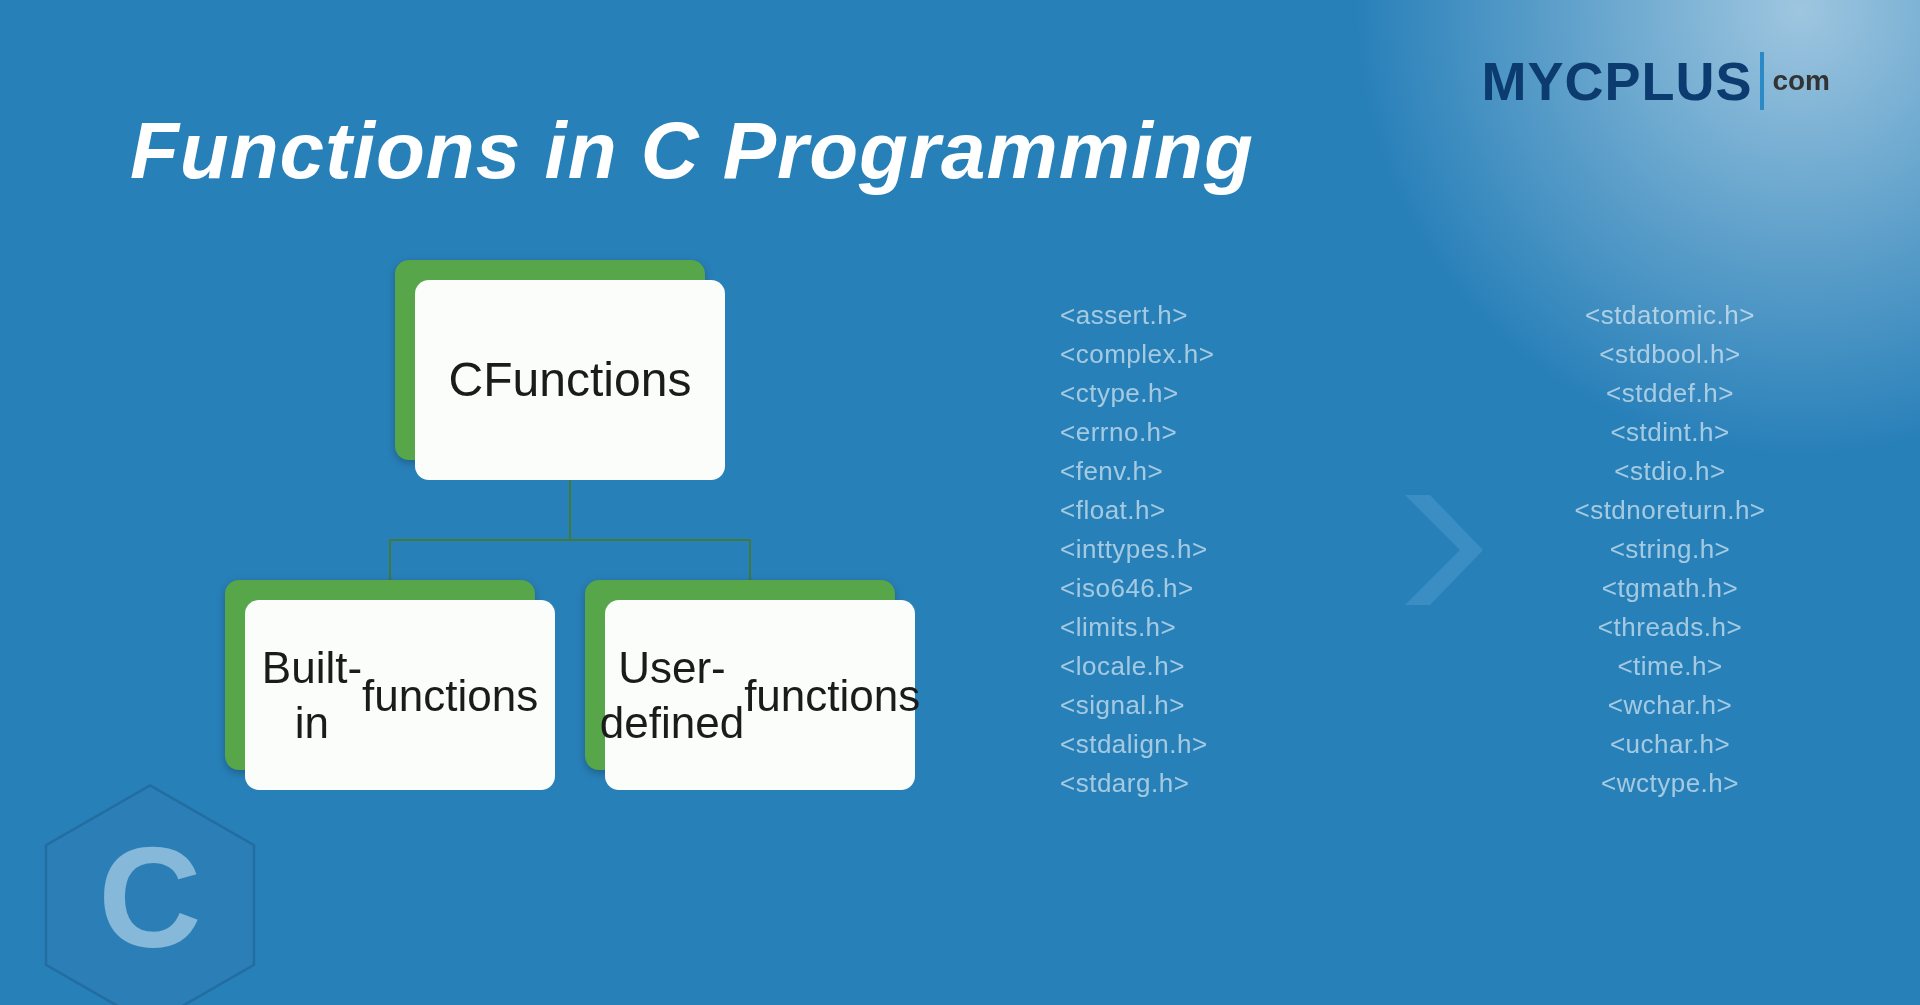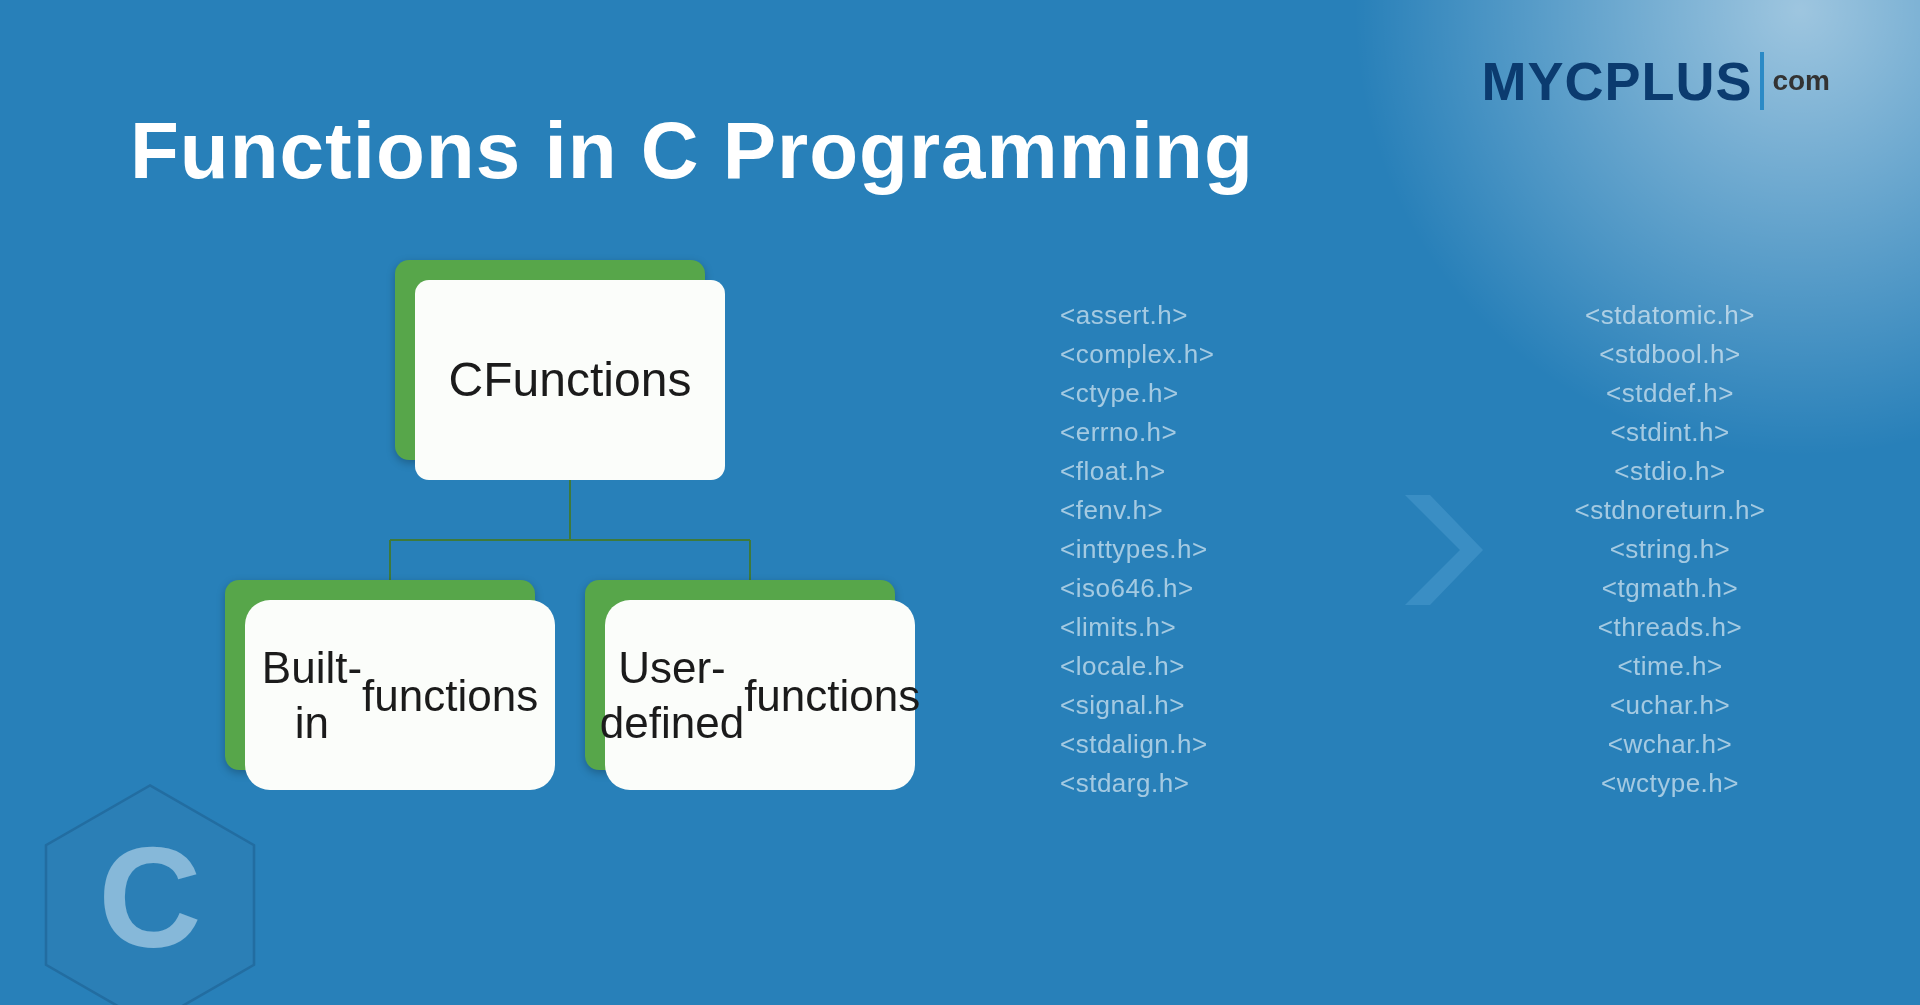--- a/index.html
+++ b/index.html
@@ -22,20 +22,21 @@
     pointer-events: none;
   }
   .title {
     position: absolute;
     top: 105px;
     left: 130px;
     color: #ffffff;
     font-size: 80px;
     font-weight: 900;
     letter-spacing: 1px;
+    font-style: italic;
   }
   
   .logo {
     position: absolute;
     top: 50px;
     right: 90px;
     display: flex;
     align-items: center;
     gap: 8px;
     font-weight: 900;
@@ -83,21 +84,21 @@
     color: #1b1b1b;
     line-height: 1.25;
     padding: 20px;
   }
   
   .root .card-shadow { top: 0; left: 0; width: 310px; height: 200px; }
   .root .card-front  { top: 20px; left: 20px; width: 310px; height: 200px; font-size: 48px; }
   .root { top: 0; left: 170px; }
   
   .child .card-shadow { top: 0; left: 0; width: 310px; height: 190px; }
-  .child .card-front  { top: 20px; left: 20px; width: 310px; height: 190px; font-size: 44px; border-radius: 25px; }
+  .child .card-front  { top: 20px; left: 20px; width: 310px; height: 190px; font-size: 44px; }
   .child.left  { top: 320px; left: 0; }
   .child.right { top: 320px; left: 360px; }
   
   .connectors {
     position: absolute;
     top: 0; left: 0;
     width: 700px; height: 560px;
     pointer-events: none;
   }
   
@@ -180,22 +181,22 @@
       </div>
   </div>
 </div>
 
 <div class="headers">
   <div class="hcol left" id="hcol1">
       <div>&lt;assert.h&gt;</div>
       <div>&lt;complex.h&gt;</div>
       <div>&lt;ctype.h&gt;</div>
       <div>&lt;errno.h&gt;</div>
+      <div>&lt;fenv.h&gt;</div>
       <div>&lt;float.h&gt;</div>
-      <div>&lt;fenv.h&gt;</div>
       <div>&lt;inttypes.h&gt;</div>
       <div>&lt;iso646.h&gt;</div>
       <div>&lt;limits.h&gt;</div>
       <div>&lt;locale.h&gt;</div>
       <div>&lt;signal.h&gt;</div>
       <div>&lt;stdalign.h&gt;</div>
       <div>&lt;stdarg.h&gt;</div>
     </div>
   <div class="arrow-big">
     <svg width="90" height="130" viewBox="0 0 90 130">
@@ -206,22 +207,22 @@
       <div>&lt;stdatomic.h&gt;</div>
       <div>&lt;stdbool.h&gt;</div>
       <div>&lt;stddef.h&gt;</div>
       <div>&lt;stdint.h&gt;</div>
       <div>&lt;stdio.h&gt;</div>
       <div>&lt;stdnoreturn.h&gt;</div>
       <div>&lt;string.h&gt;</div>
       <div>&lt;tgmath.h&gt;</div>
       <div>&lt;threads.h&gt;</div>
       <div>&lt;time.h&gt;</div>
+      <div>&lt;wchar.h&gt;</div>
       <div>&lt;uchar.h&gt;</div>
-      <div>&lt;wchar.h&gt;</div>
       <div>&lt;wctype.h&gt;</div>
     </div>
 </div>
 
 <div class="c-hex">
   <svg viewBox="0 0 200 200">
     <polygon points="100,8 180,54 180,146 100,192 20,146 20,54" fill="#2f7fb5" stroke="#1e5e8e" stroke-width="2"></polygon>
     <text x="100" y="132" text-anchor="middle" font-size="110" font-weight="900" fill="#d3e7f4" font-family="Arial">C</text>
   </svg>
 </div>

